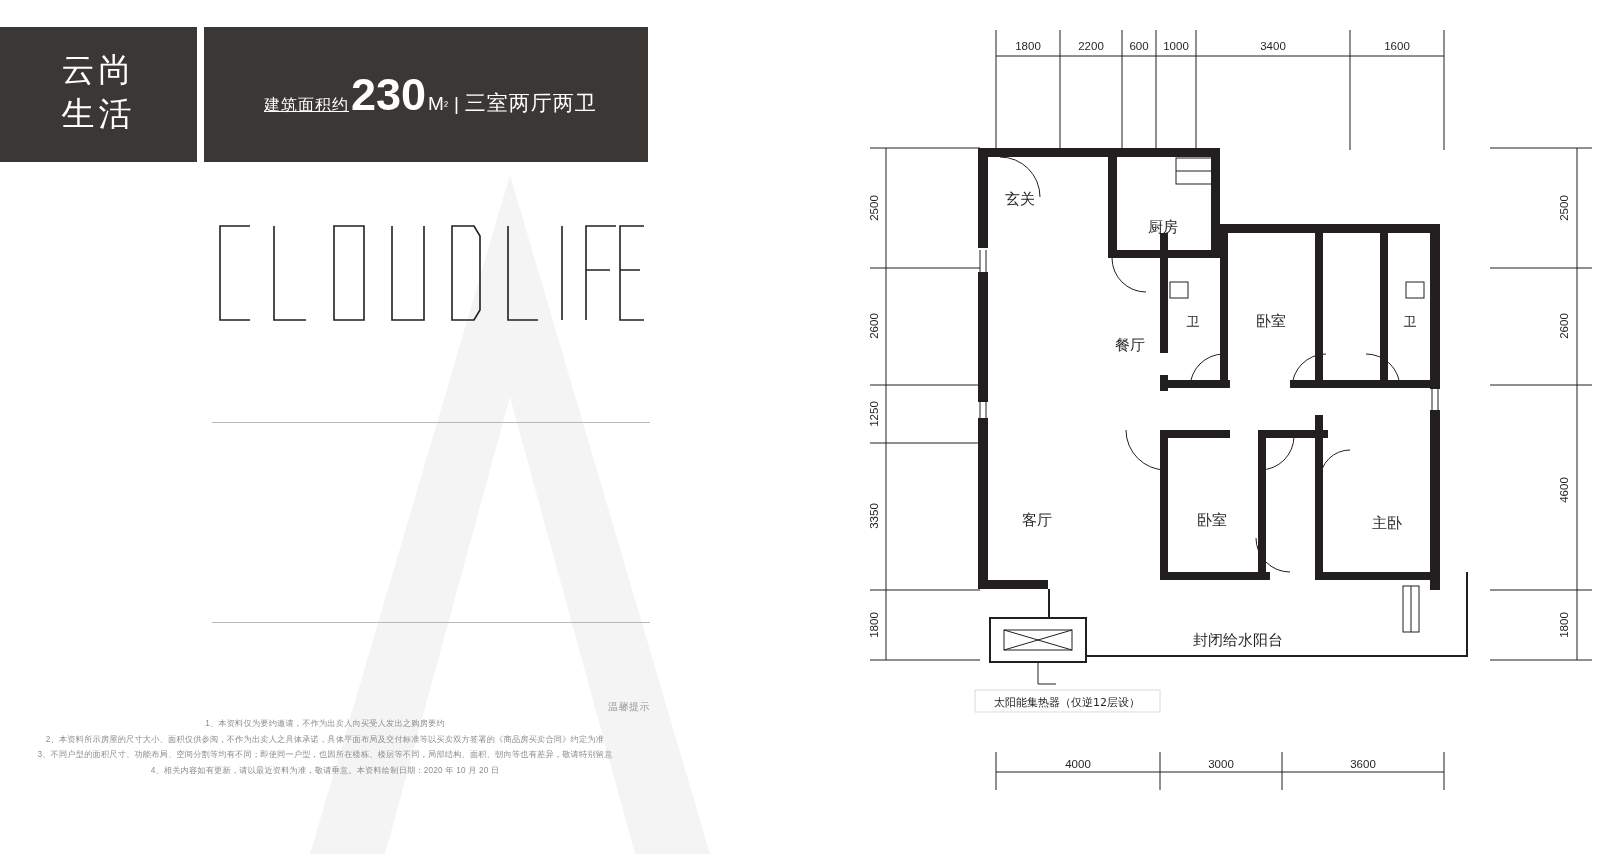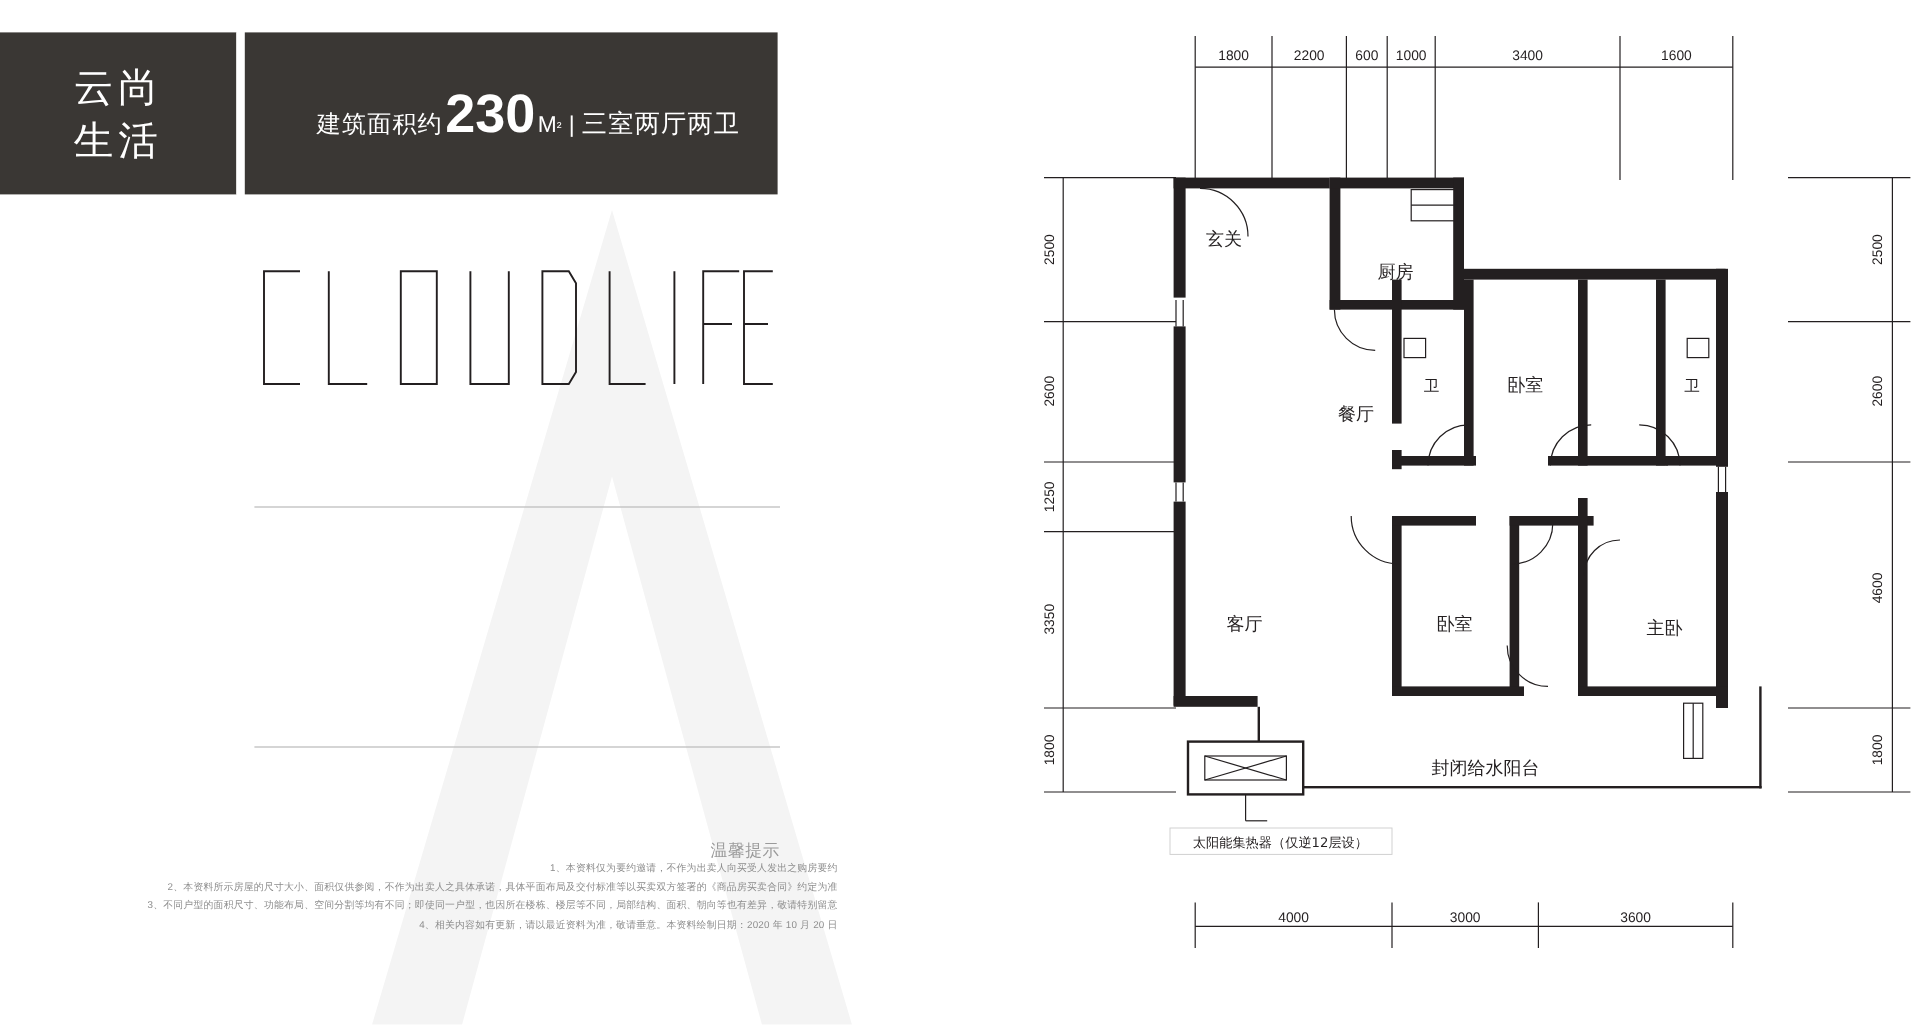--- a/index.html
+++ b/index.html
@@ -18,29 +18,29 @@
   
   .left{position:absolute;left:0;top:0;width:900px;height:854px;}
 
   .title-bar{position:absolute;left:0;top:27px;width:648px;height:135px;display:flex;}
   .brand-box{
     width:197px;height:135px;background:#3a3734;color:#fff;
     display:flex;align-items:center;justify-content:center;
   }
   .brand-text{
     font-size:33px;line-height:44px;letter-spacing:4px;text-align:left;
-    font-family:Liberation Sans, sans-serif;font-weight:400;
+    font-family:Liberation Mono, monospace;font-weight:400;
   }
   .gapline{width:7px;height:135px;background:#ffffff;}
   .info-box{
     flex:1;height:135px;background:#3a3734;color:#fff;
     display:flex;align-items:center;padding-left:60px;box-sizing:border-box;
   }
   .info-line{display:flex;align-items:baseline;white-space:nowrap;}
-  .info-pre{font-size:20px;letter-spacing:1px;}
+  .info-pre{font-size:16px;letter-spacing:1px;text-decoration:underline;}
   .info-num{font-size:45px;font-weight:bold;letter-spacing:0px;padding:0 2px;}
   .info-m{font-size:19px;}
   .info-sup{font-size:12px;vertical-align:super;}
   .info-sep{font-size:19px;padding:0 6px;}
   .info-post{font-size:21px;letter-spacing:1px;}
 
   
   .wordmark{position:absolute;left:212px;top:218px;width:440px;height:110px;}
   .wordmark svg{display:block;}
 
@@ -51,25 +51,25 @@
   .features{
     position:absolute;left:212px;top:455px;width:438px;
     text-align:right;font-size:14.5px;line-height:30px;color:#3a3734;
     letter-spacing:0.5px;
   }
   .features div{white-space:nowrap;}
 
   
   .notice-title{
     position:absolute;left:0;top:700px;width:650px;text-align:right;
-    font-size:14px;color:#9a9a9a;letter-spacing:0.5px;
+    font-size:10px;color:#9a9a9a;letter-spacing:0.5px;
   }
   .notices{
-    position:absolute;left:0;top:716px;width:650px;text-align:right;
-    font-size:8.2px;line-height:15.5px;color:#8d8d8d;letter-spacing:0.2px;padding-left:48px;
+    position:absolute;left:0;top:716px;width:650px;text-align:center;
+    font-size:8.2px;line-height:15.5px;color:#8d8d8d;letter-spacing:0.2px;
   }
   .notices div{white-space:nowrap;}
 
   
   .right{position:absolute;left:860px;top:0;width:742px;height:698px;}
   .right svg{display:block;}
   .dimtxt{font-size:11.5px;fill:#231f20;font-family:"Liberation Sans",sans-serif;}
   .roomtxt{font-size:15px;fill:#231f20;font-family:"DejaVu Sans",sans-serif;}
   .roomtxt.small{font-size:13px;}
   .notetxt{font-size:11px;fill:#231f20;font-family:"DejaVu Sans",sans-serif;}

